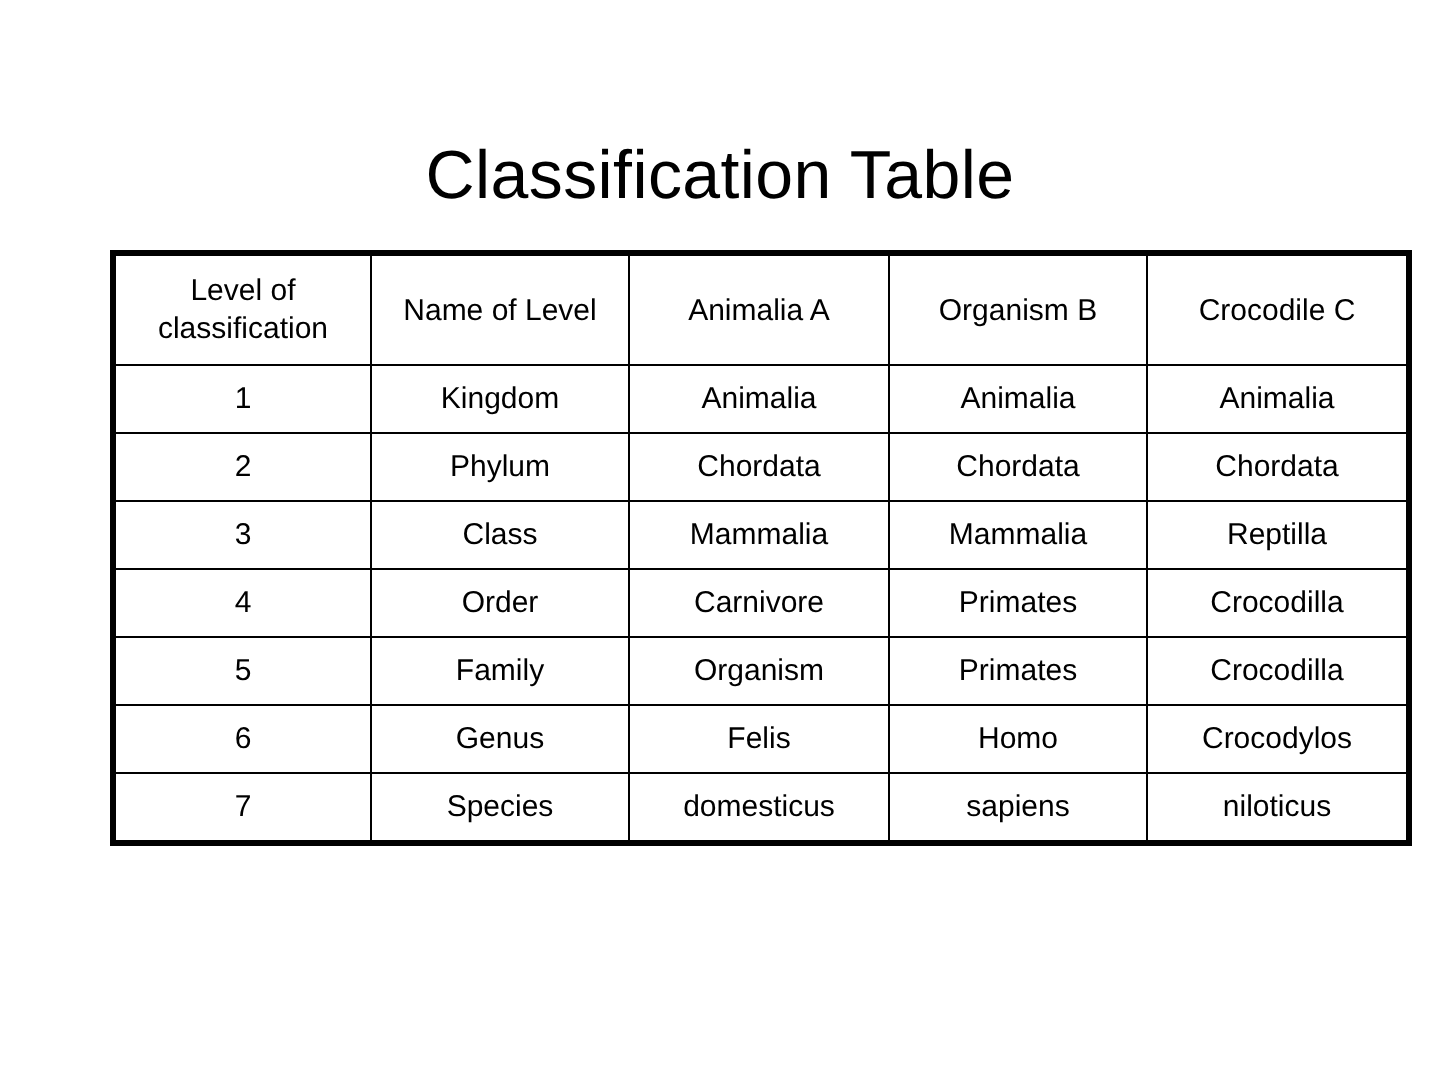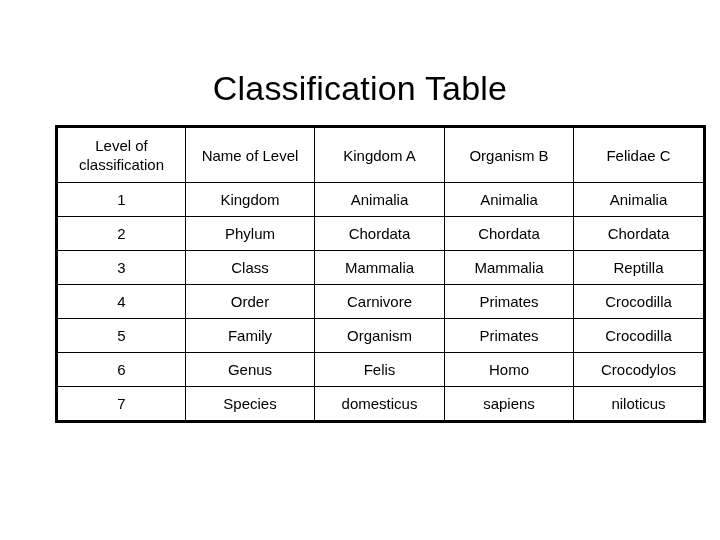--- a/index.html
+++ b/index.html
@@ -86,23 +86,23 @@
         <col class="c1">
         <col class="c2">
         <col class="c3">
         <col class="c4">
         <col class="c5">
       </colgroup>
       <thead>
         <tr>
           <th>Level of classification</th>
           <th>Name of Level</th>
-          <th>Kingdom A</th>
+          <th>Animalia A</th>
           <th>Organism B</th>
-          <th>Felidae C</th>
+          <th>Crocodile C</th>
         </tr>
       </thead>
       <tbody>
         <tr>
           <td>1</td>
           <td>Kingdom</td>
           <td>Animalia</td>
           <td>Animalia</td>
           <td>Animalia</td>
         </tr>

